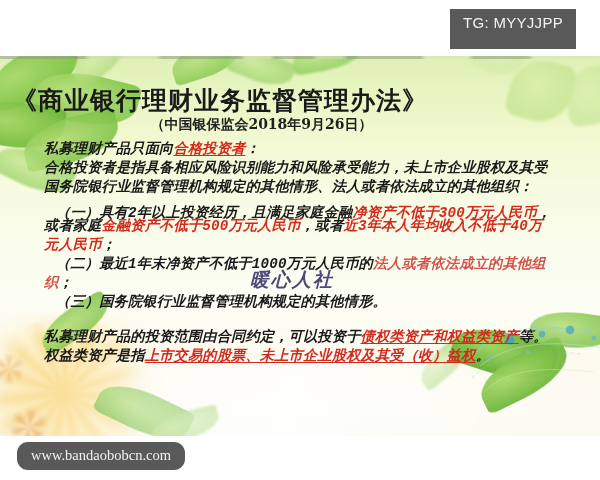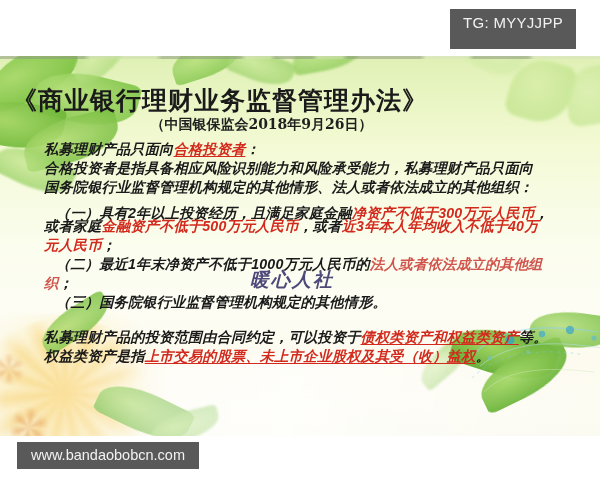--- a/index.html
+++ b/index.html
@@ -238,21 +238,21 @@
     text-align:center;
     font-size:14px;
     color:#1f1f1f;
     font-family: "DejaVu Serif", "Liberation Serif", serif;
     font-weight:700;
     white-space:nowrap;
   }
 
   .para {
     position:absolute;
-    font-family: Liberation Sans, sans-serif;
+    font-family: Liberation Mono, monospace;
     font-style: italic;
     font-weight: 700;
     font-size: 14.2px;
     line-height: 19px;
     color: #1a1a1a;
     letter-spacing: .2px;
     white-space: nowrap;
   }
   .red        { color:#d32a1e; }
   .red-soft   { color:#d2554d; }
@@ -296,21 +296,22 @@
   }
   #url-bar {
     position:absolute;
     left:17px; top:442px;
     background:#595959;
     color:#f2f2f2;
     font-size:14.5px;
     padding:5px 14px 6px 14px;
     z-index:31;
     white-space:nowrap;
-    font-family: Liberation Sans, sans-serif;
+    font-family: Liberation Serif, serif;
+    border-radius: 11px;
   }
 </style>
 </head>
 <body>
 
 <div id="top-band"></div>
 <div id="tg-badge">TG: MYYJJPP</div>
 
 <div id="poster">
 
@@ -360,21 +361,21 @@
 
   <div id="light-sweep"></div>
 
   <div id="content">
 
     <div id="doc-title">《商业银行理财业务监督管理办法》</div>
     <div id="doc-subtitle">（中国银保监会2018年9月26日）</div>
 
     <div class="para" id="p-intro-1"><span>私募理财产品只面向</span><span class="red-u">合格投资者</span><span>：</span></div>
 
-    <div class="para" id="p-intro-2">合格投资者是指具备相应风险识别能力和风险承受能力，私募理财产品只面向</div>
+    <div class="para" id="p-intro-2">合格投资者是指具备相应风险识别能力和风险承受能力，未上市企业股权及其受</div>
     <div class="para" id="p-intro-3">国务院银行业监督管理机构规定的其他情形、法人或者依法成立的其他组织：</div>
 
     <div class="para" id="p-item1-1"><span>（一）具有2年以上投资经历，且满足家庭金融</span><span class="red">净资产不低于300万元人民币</span><span>，</span></div>
 
     <div class="para" id="p-item1-2"><span>或者家庭</span><span class="red">金融资产不低于500万元人民币</span><span>，或者</span><span class="red">近3年本人年均收入不低于40万</span></div>
 
     <div class="para" id="p-item1-3"><span class="red">元人民币</span><span>；</span></div>
 
     <div class="para" id="p-item2-1"><span>（二）最近1年末净资产不低于1000万元人民币的</span><span class="red-soft">法人或者依法成立的其他组</span></div>
 

